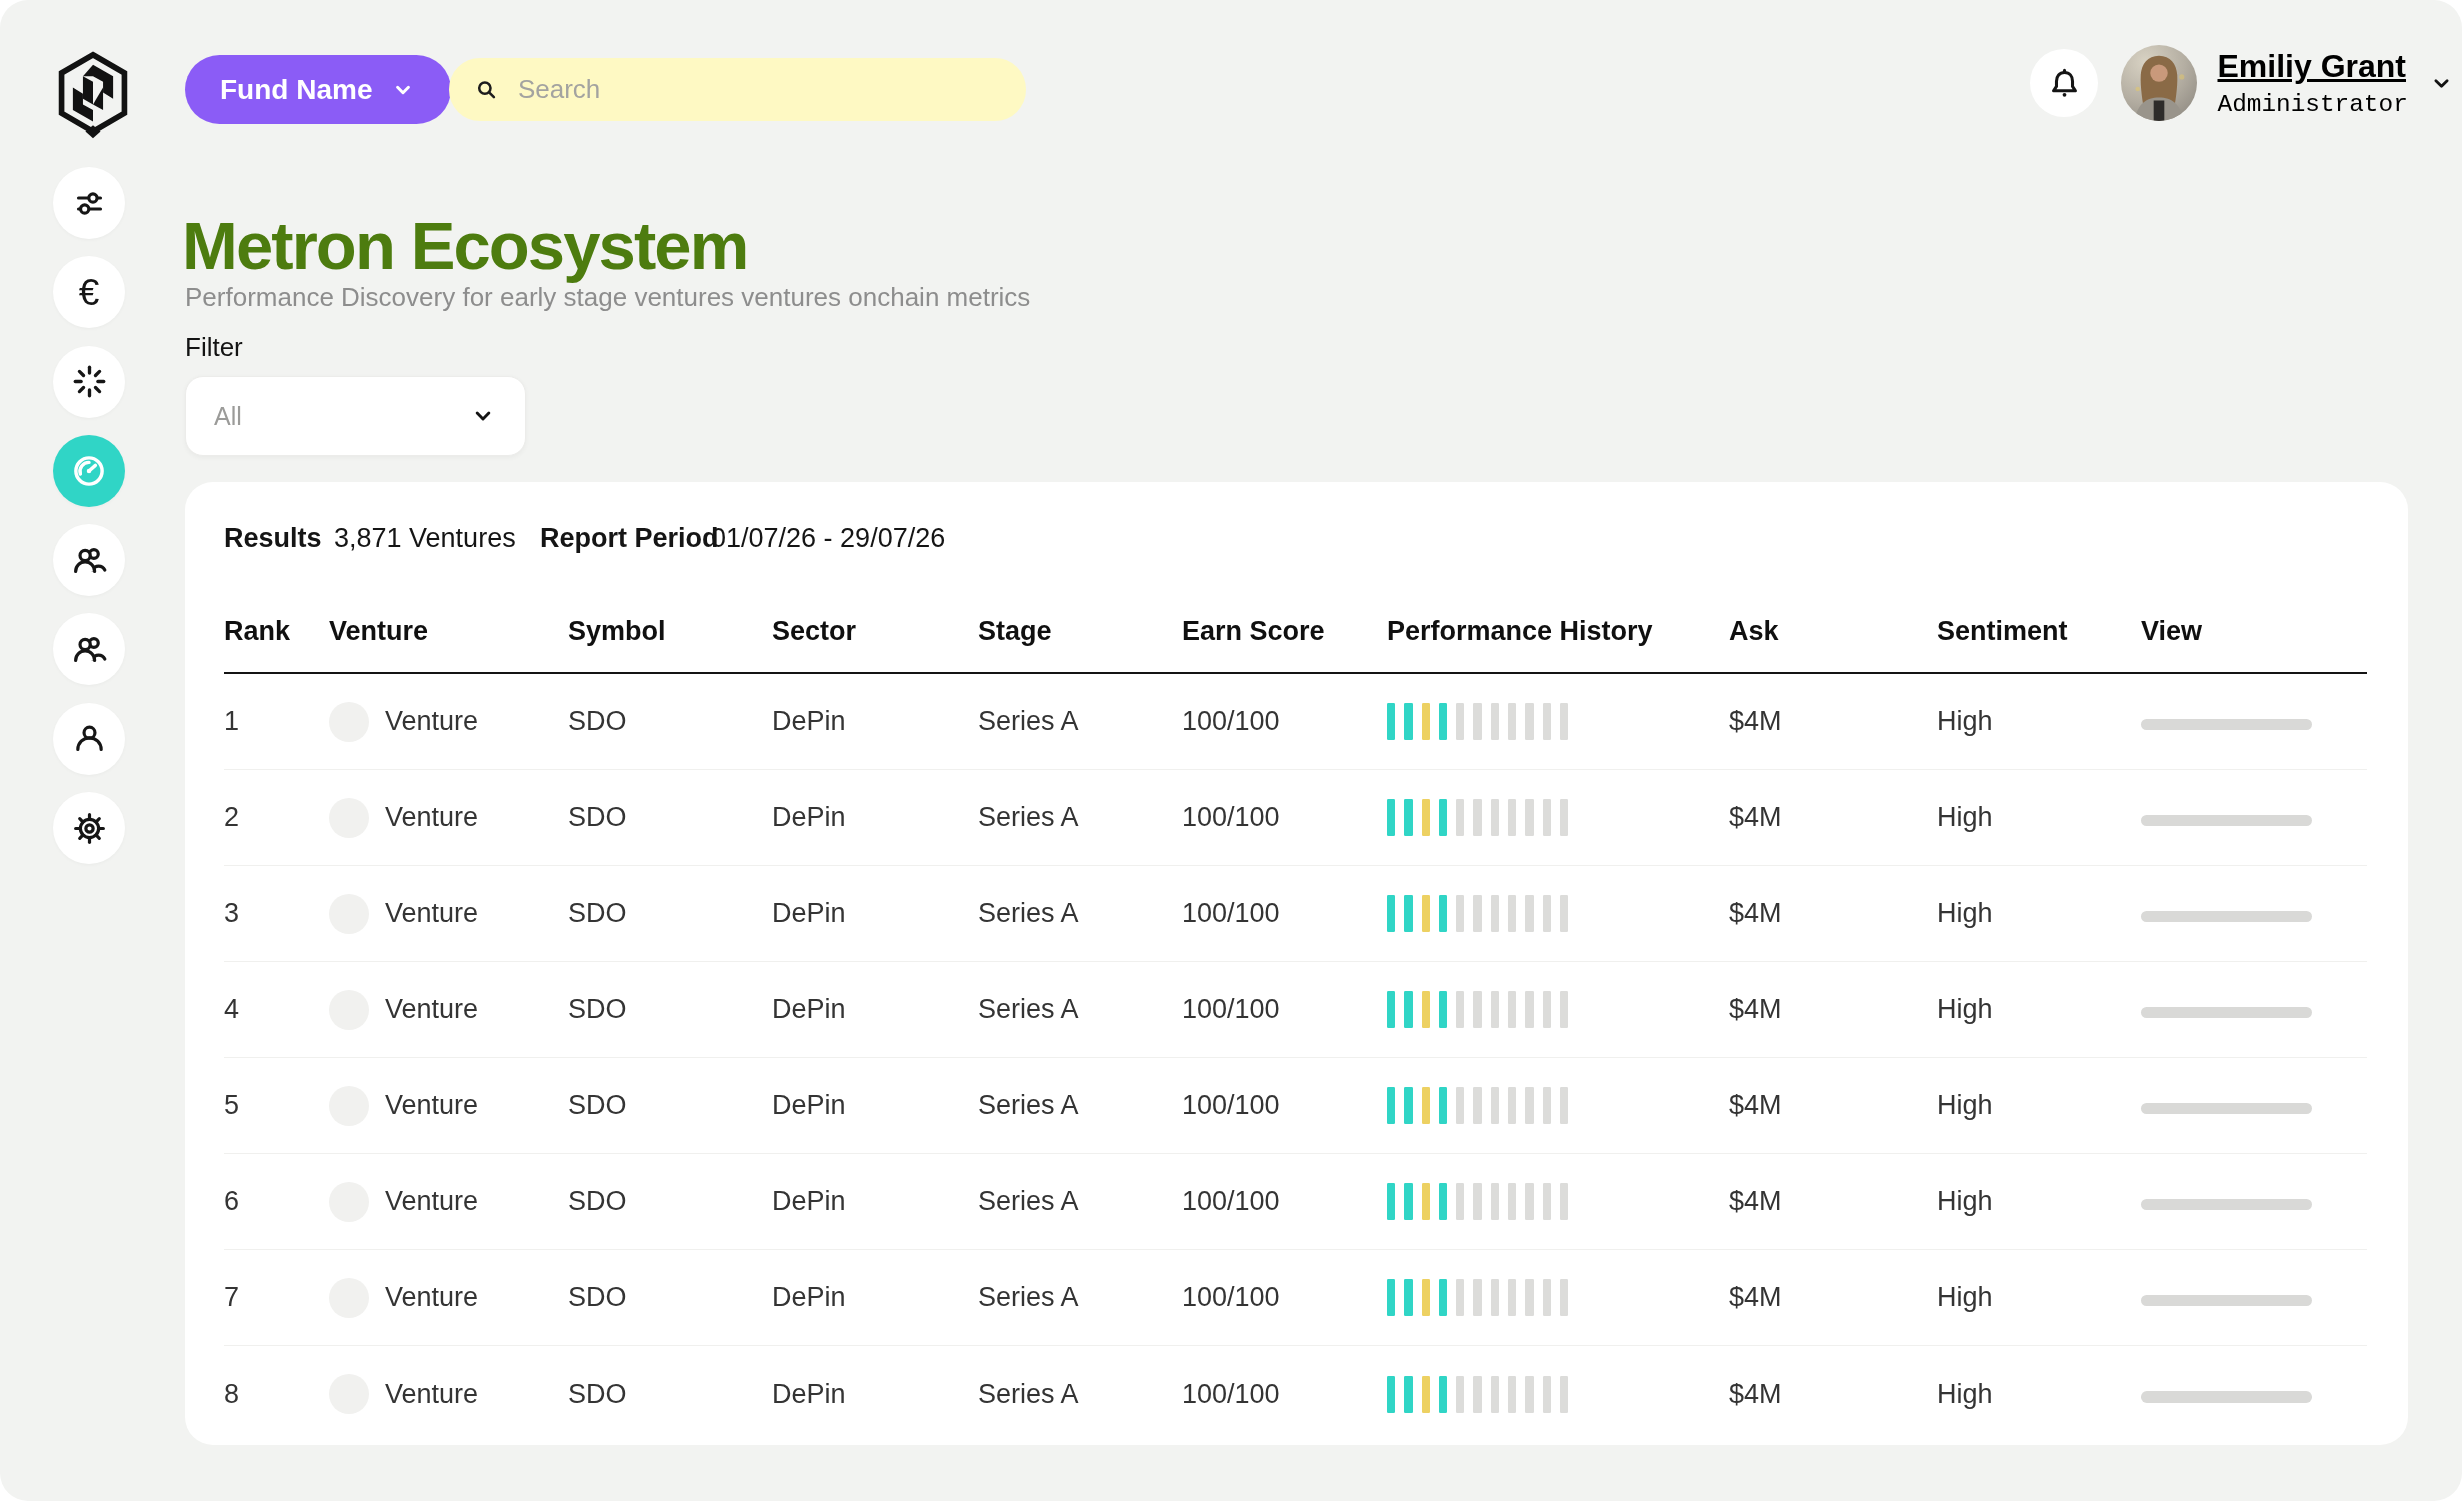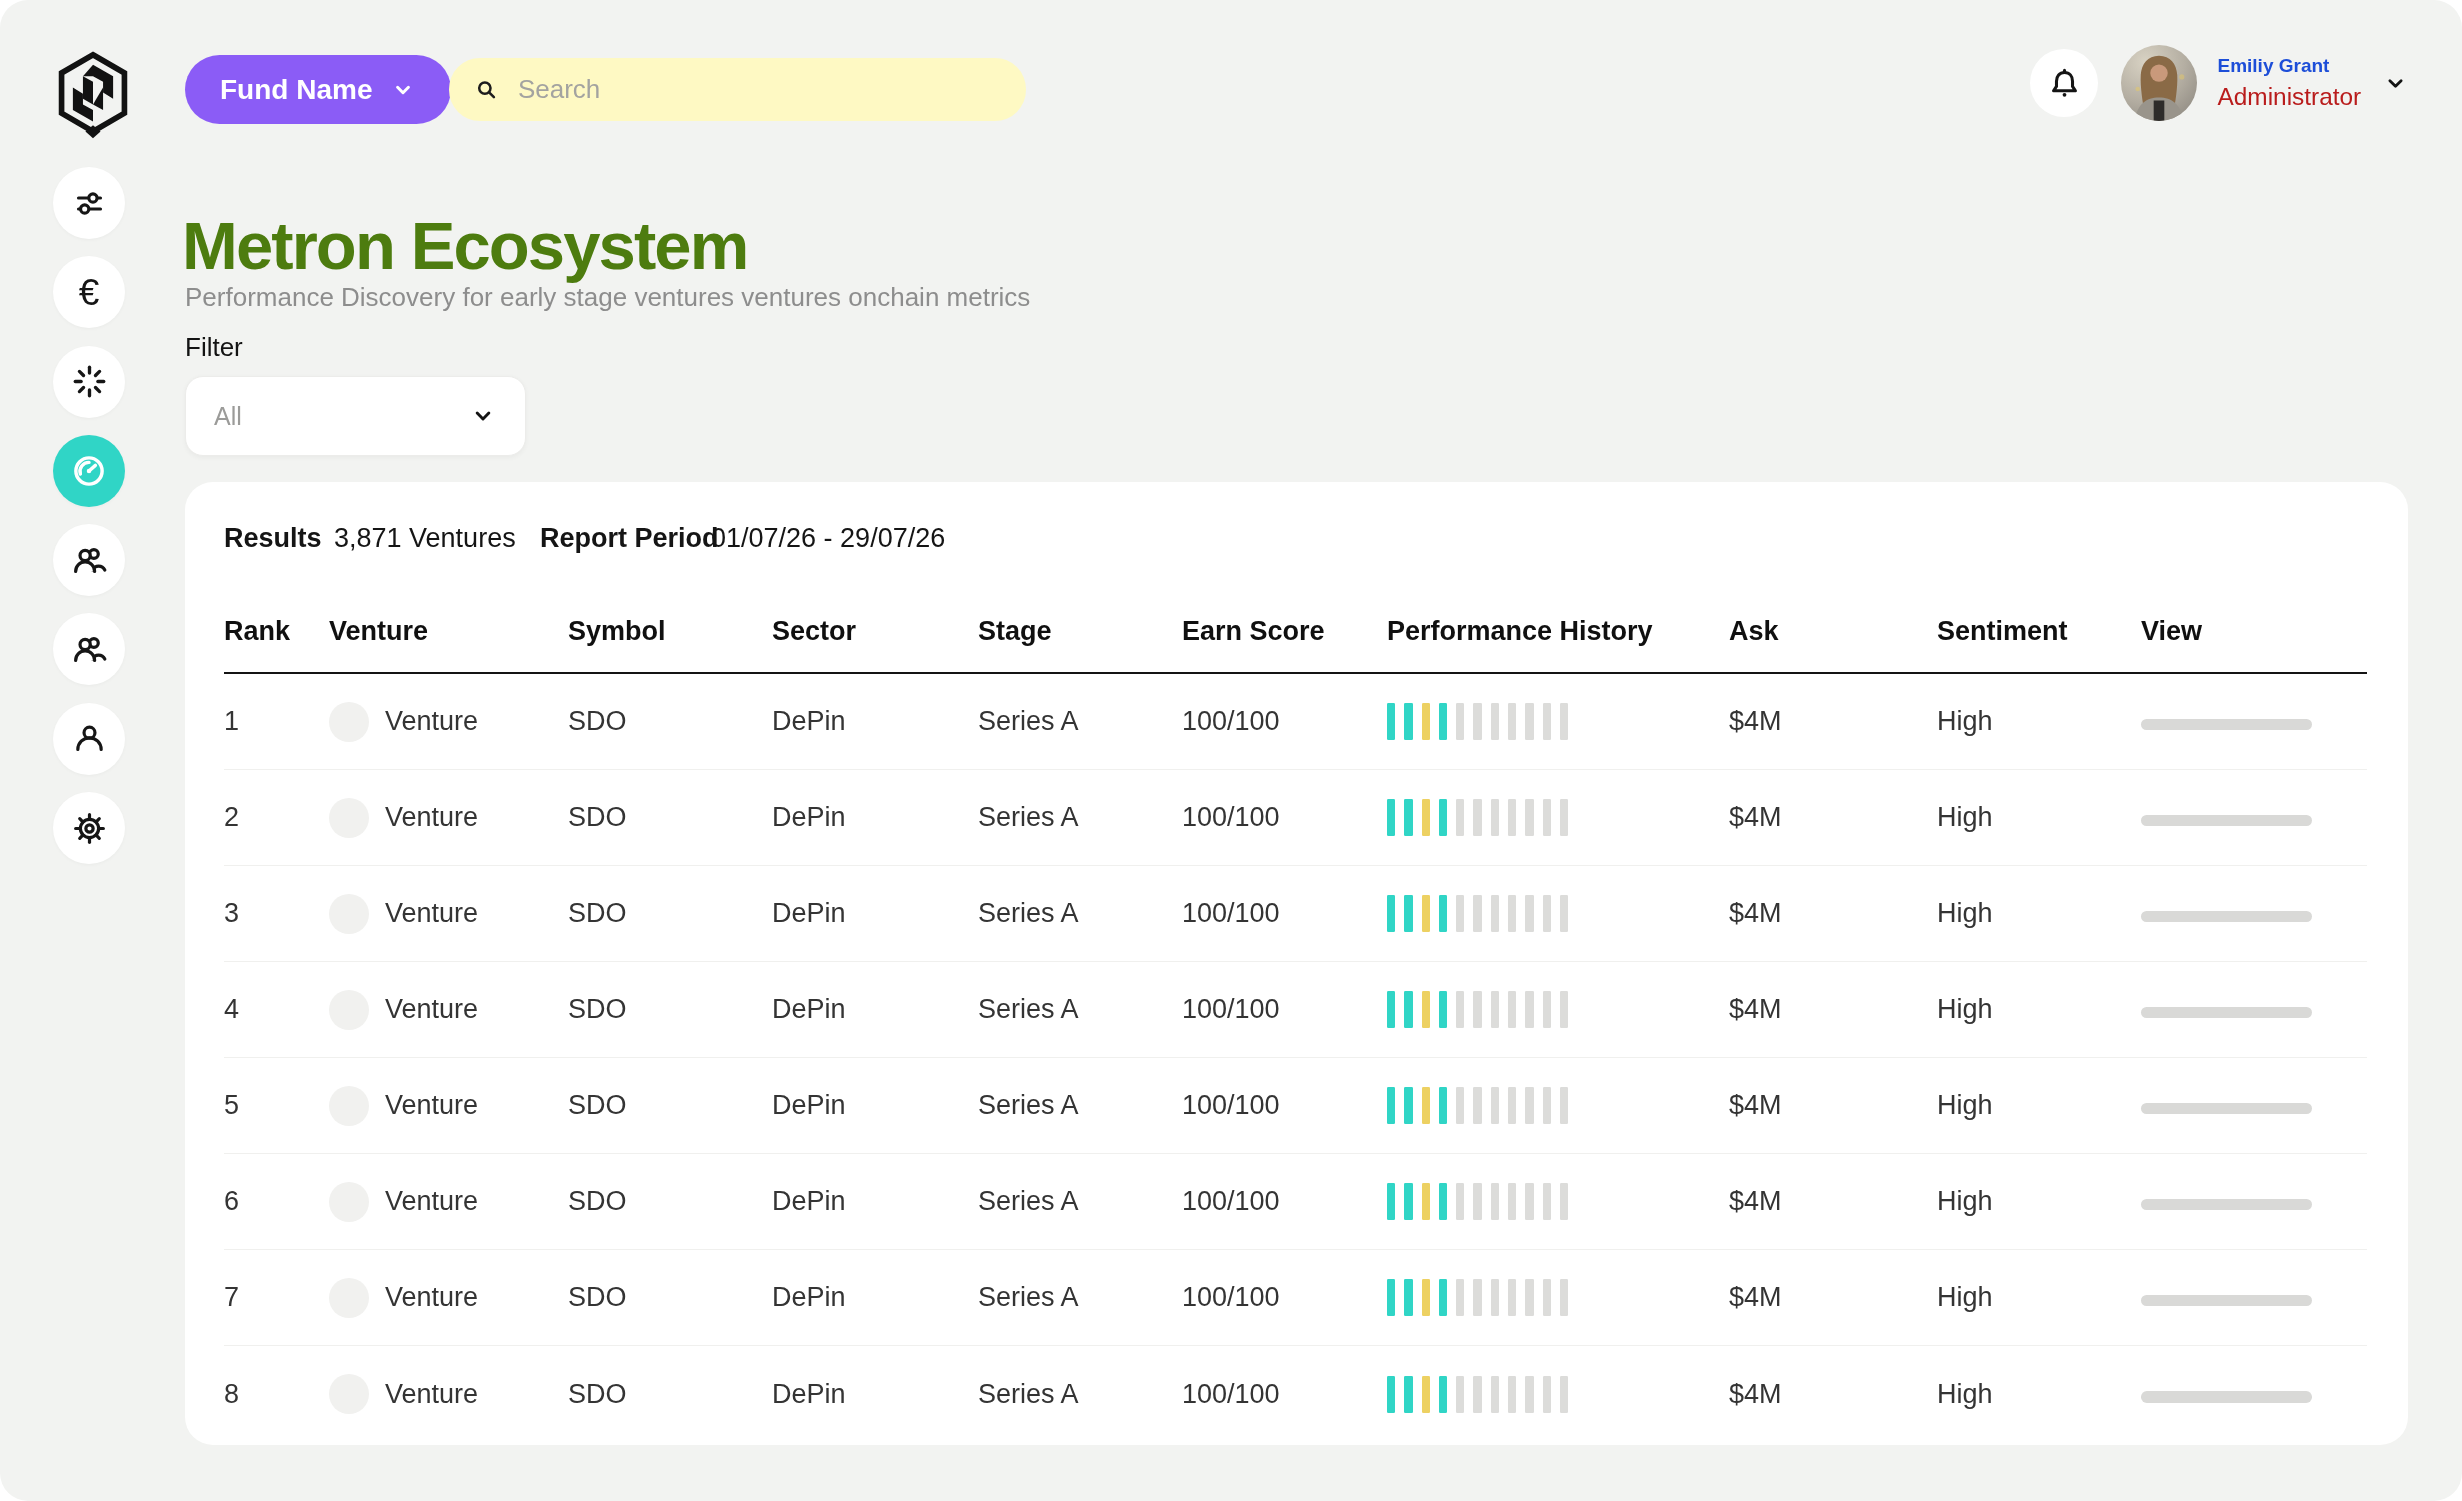--- a/index.html
+++ b/index.html
@@ -15,22 +15,22 @@
   .search{position:absolute;left:449px;top:58px;width:577px;height:63px;border-radius:31px;
           background:#fef9c3;display:flex;align-items:center;padding:0 24.4px;gap:15.4px;}
   .search input{border:none;background:transparent;outline:none;font-size:26px;color:#444;
                 width:100%;font-family:inherit;}
   .search input::placeholder{color:#A3A3A0;}
   .bell-btn{position:absolute;left:2030px;top:49px;width:68px;height:68px;border-radius:50%;
             background:#fff;border:none;cursor:pointer;display:flex;align-items:center;justify-content:center;}
   .user{position:absolute;left:2121px;top:45px;display:flex;align-items:center;gap:20.5px;cursor:pointer;}
   .avatar{width:76px;height:76px;border-radius:50%;overflow:hidden;flex:none;}
   .user-meta{display:flex;flex-direction:column;gap:5.1px;}
-  .user-name{font-size:19px;font-weight:700;color:#1d4ed8;}
-  .user-role{font-size:24.4px;color:#b91c1c;}
+  .user-name{font-size:32px;font-weight:700;color:#000000;text-decoration:underline;}
+  .user-role{font-size:24.4px;color:#000000;font-family:Liberation Mono, monospace;}
 
   
   .sidebar{position:absolute;left:53px;top:167px;display:flex;flex-direction:column;gap:17.3px;}
   .side-item{width:72px;height:72px;border-radius:50%;background:#fff;border:none;cursor:pointer;
              display:flex;align-items:center;justify-content:center;box-shadow:0 1.3px 3.8px rgba(0,0,0,.03);}
   .side-item.active{background:var(--accent-teal,#30D5C6);}
   .euro-glyph{font-size:37px;font-weight:500;color:#161616;line-height:1;}
 
   
   .page-title{position:absolute;left:182px;top:162px;font-size:67px;font-weight:700;

